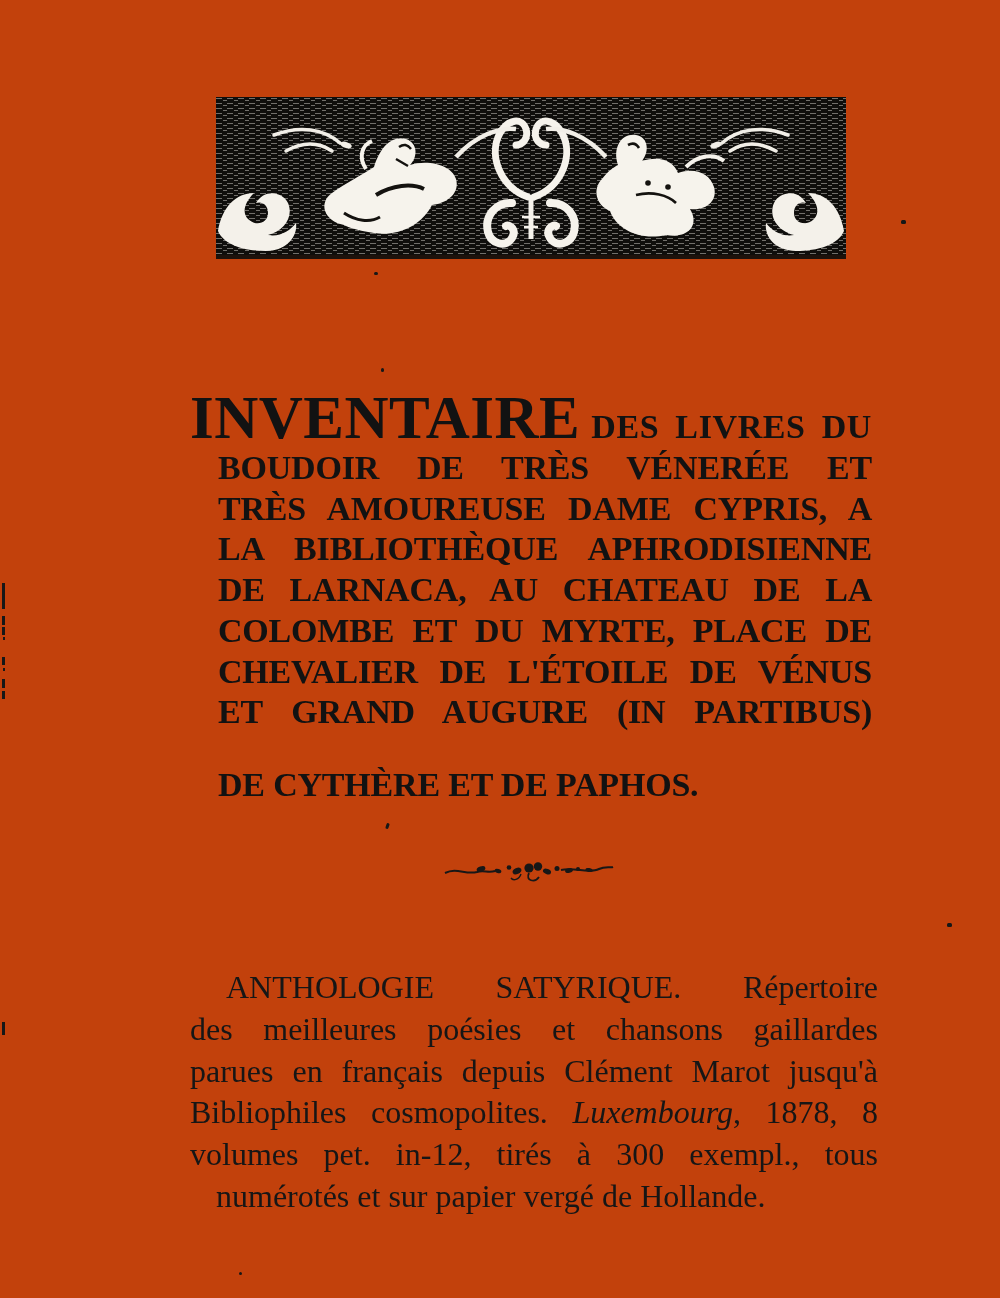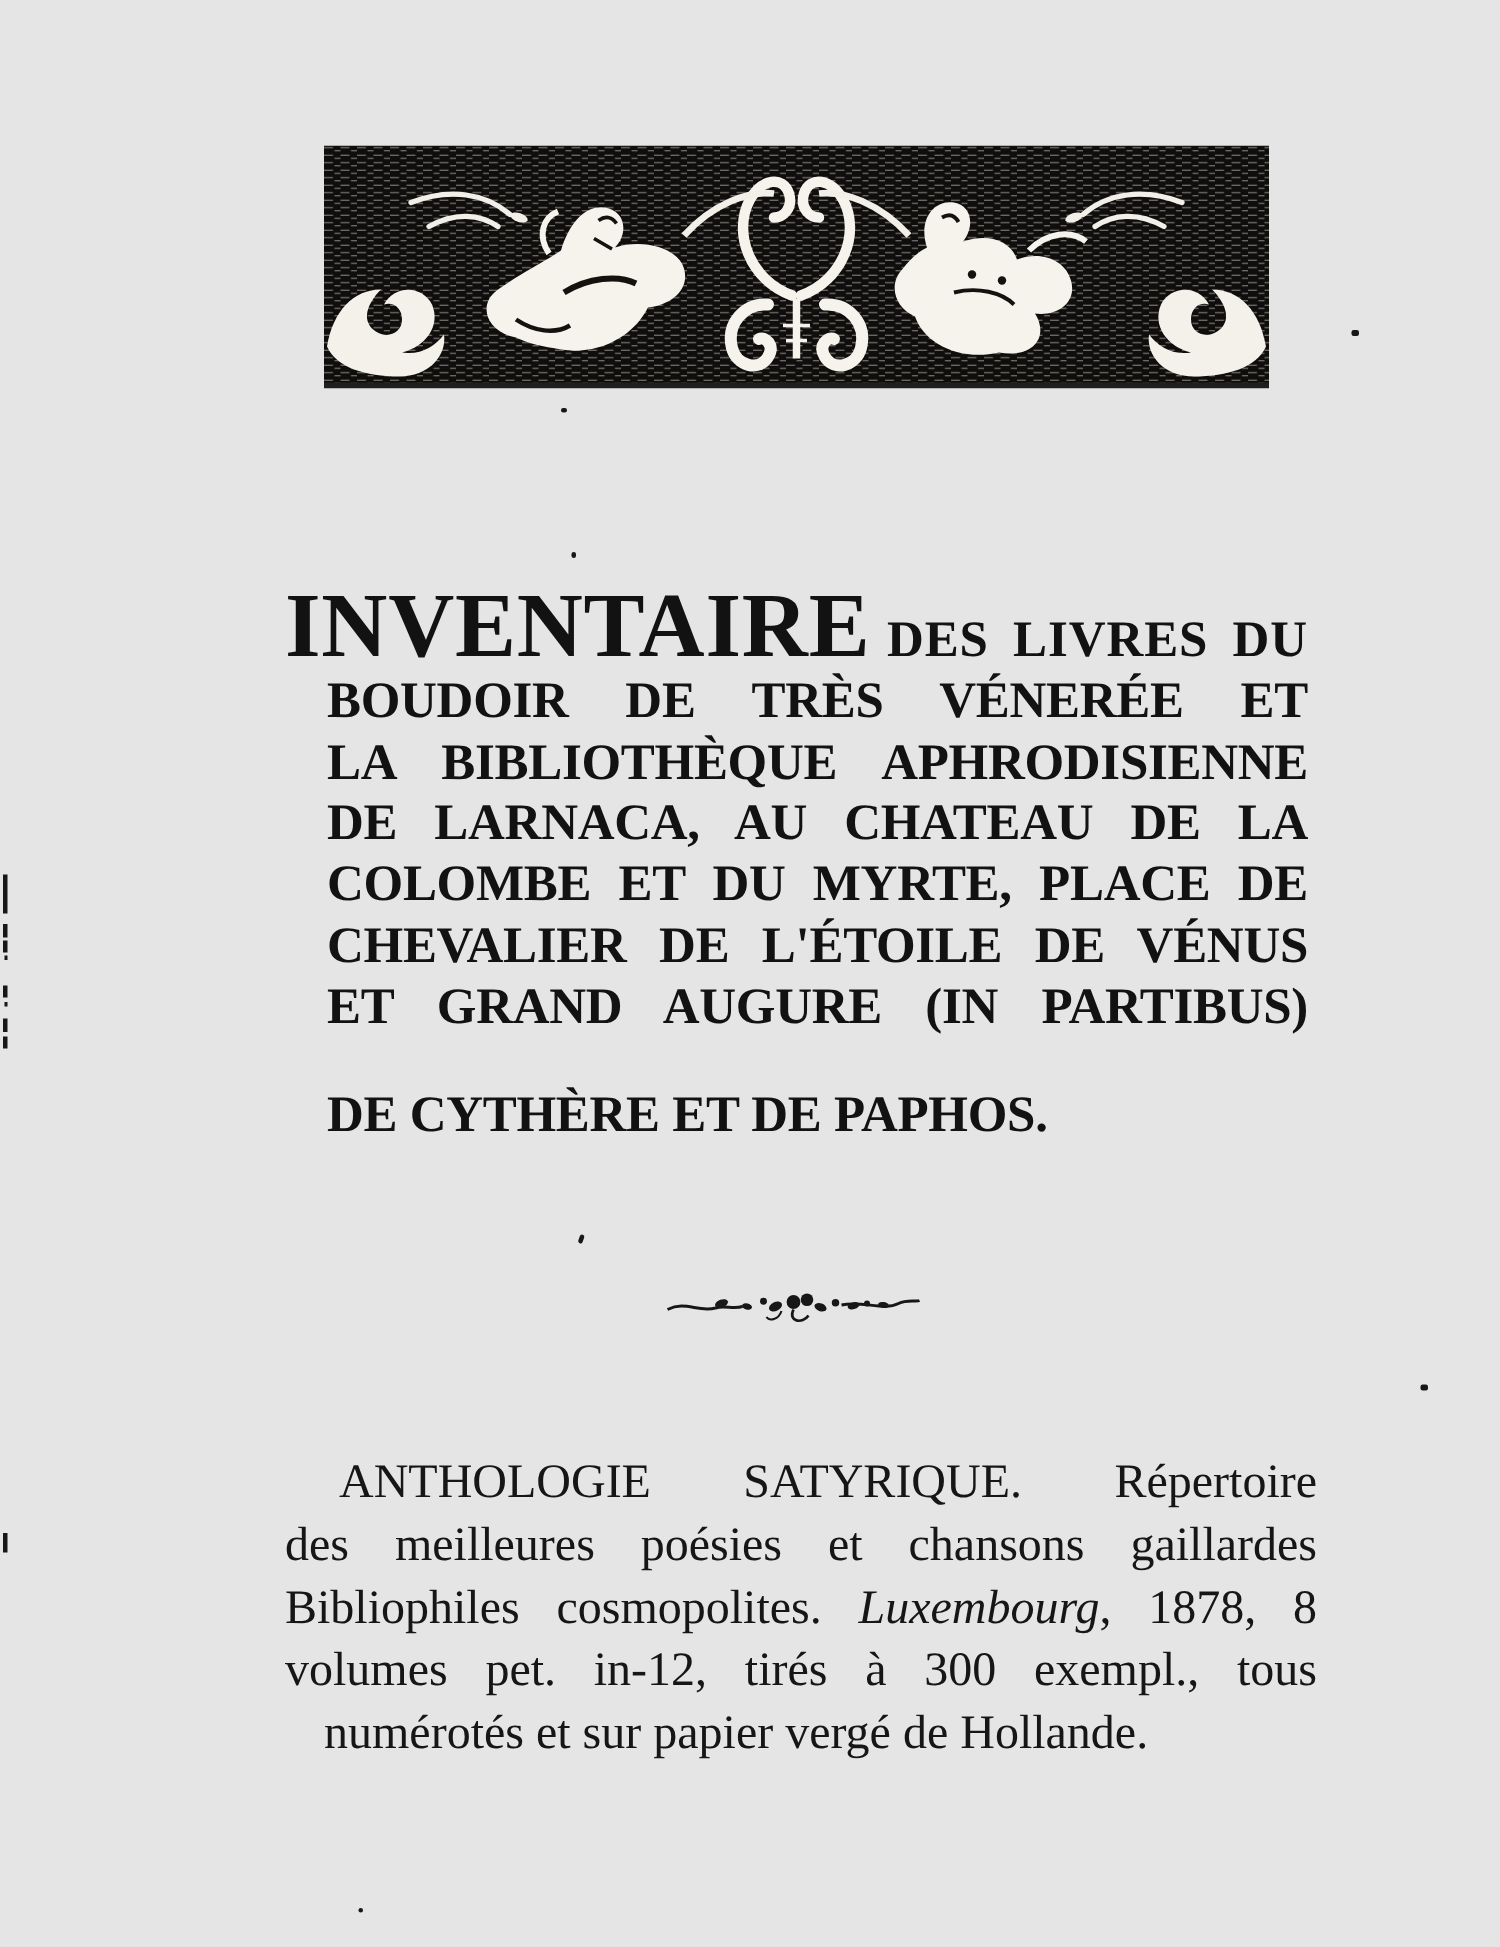--- a/index.html
+++ b/index.html
@@ -5,21 +5,21 @@
   html, body { margin: 0; padding: 0; }
   body {
     width: 1000px; height: 1298px;
     background: #ffffff;
     font-family: "Liberation Serif", "DejaVu Serif", serif;
     overflow: hidden;
   }
   .page {
     position: absolute; left: 0; top: 0;
     width: 1000px; height: 1298px;
-    background: #e5e5e5;
+    background: #c2410c;
     color: #141414;
   }
 
   
   .headpiece {
     position: absolute; left: 216px; top: 97px;
     width: 630px; height: 162px;
   }
   .headpiece svg { display: block; width: 100%; height: 100%; }
 
@@ -126,20 +126,21 @@
       <path d="M390,60 C370,38 346,30 330,32" stroke="#f2efe8" stroke-width="4.5" fill="none"></path>
     </svg>
   </div>
 
   <div class="title-block">
     <div class="title-first">
       <span class="title-lead">INVENTAIRE</span>
       <span class="title-first-rest">DES LIVRES DU</span>
     </div>
     <div class="title-line">BOUDOIR DE TRÈS VÉNERÉE ET</div>
+    <div class="title-line">TRÈS AMOUREUSE DAME CYPRIS, A</div>
     <div class="title-line">LA BIBLIOTHÈQUE APHRODISIENNE</div>
     <div class="title-line">DE LARNACA, AU CHATEAU DE LA</div>
     <div class="title-line">COLOMBE ET DU MYRTE, PLACE DE</div>
     <div class="title-line">CHEVALIER DE L'ÉTOILE DE VÉNUS</div>
     <div class="title-line">ET GRAND AUGURE (IN PARTIBUS)</div>
     <div class="title-line end">DE CYTHÈRE ET DE PAPHOS.</div>
   </div>
 
   <div class="divider">
     <svg viewBox="0 0 172 27" preserveAspectRatio="none">
@@ -157,20 +158,21 @@
       <circle cx="135" cy="12" r="2" fill="#171717"></circle>
       <ellipse cx="146" cy="13" rx="3.6" ry="2" fill="#171717" transform="rotate(10 146 13)"></ellipse>
       <path d="M86,16 C82,24 92,26 96,20" fill="none" stroke="#171717" stroke-width="1.8"></path>
       <path d="M78,17 C76,23 70,24 68,21" fill="none" stroke="#171717" stroke-width="1.4"></path>
     </svg>
   </div>
 
   <div class="entry">
     <div class="entry-line indent">ANTHOLOGIE SATYRIQUE. Répertoire</div>
     <div class="entry-line">des meilleures poésies et chansons gaillardes</div>
+    <div class="entry-line">parues en français depuis Clément Marot jusqu'à</div>
     <div class="entry-line"><span>Bibliophiles cosmopolites. </span><span class="it">Luxembourg</span><span>, 1878, 8</span></div>
     <div class="entry-line">volumes pet. in-12, tirés à 300 exempl., tous</div>
     <div class="entry-line end">numérotés et sur papier vergé de Hollande.</div>
   </div>
 
   <div class="mark" style="left:2px; top:583px; width:3px; height:26px;"></div>
   <div class="mark" style="left:2px; top:616px; width:3px; height:9px;"></div>
   <div class="mark" style="left:2px; top:627px; width:3px; height:8px;"></div>
   <div class="mark" style="left:3px; top:637px; width:2px; height:3px;"></div>
   <div class="mark" style="left:2px; top:657px; width:3px; height:8px;"></div>

